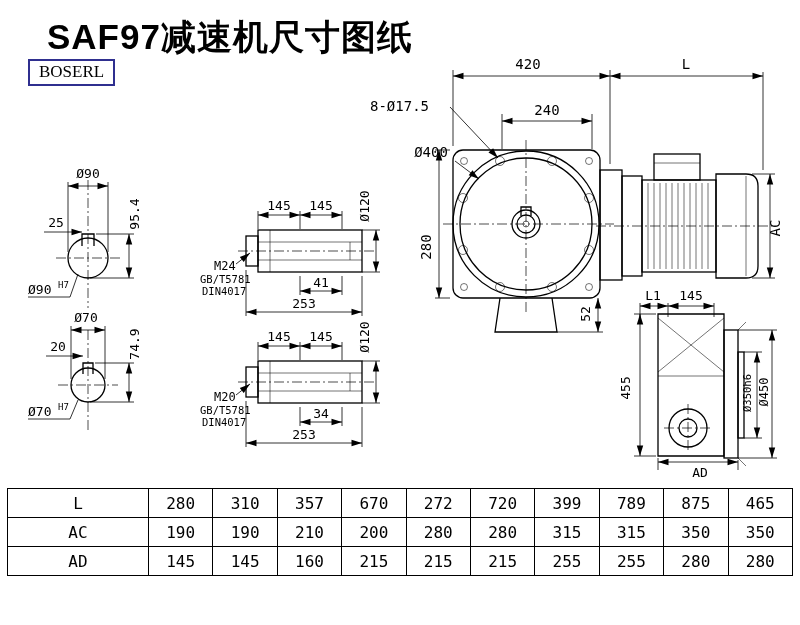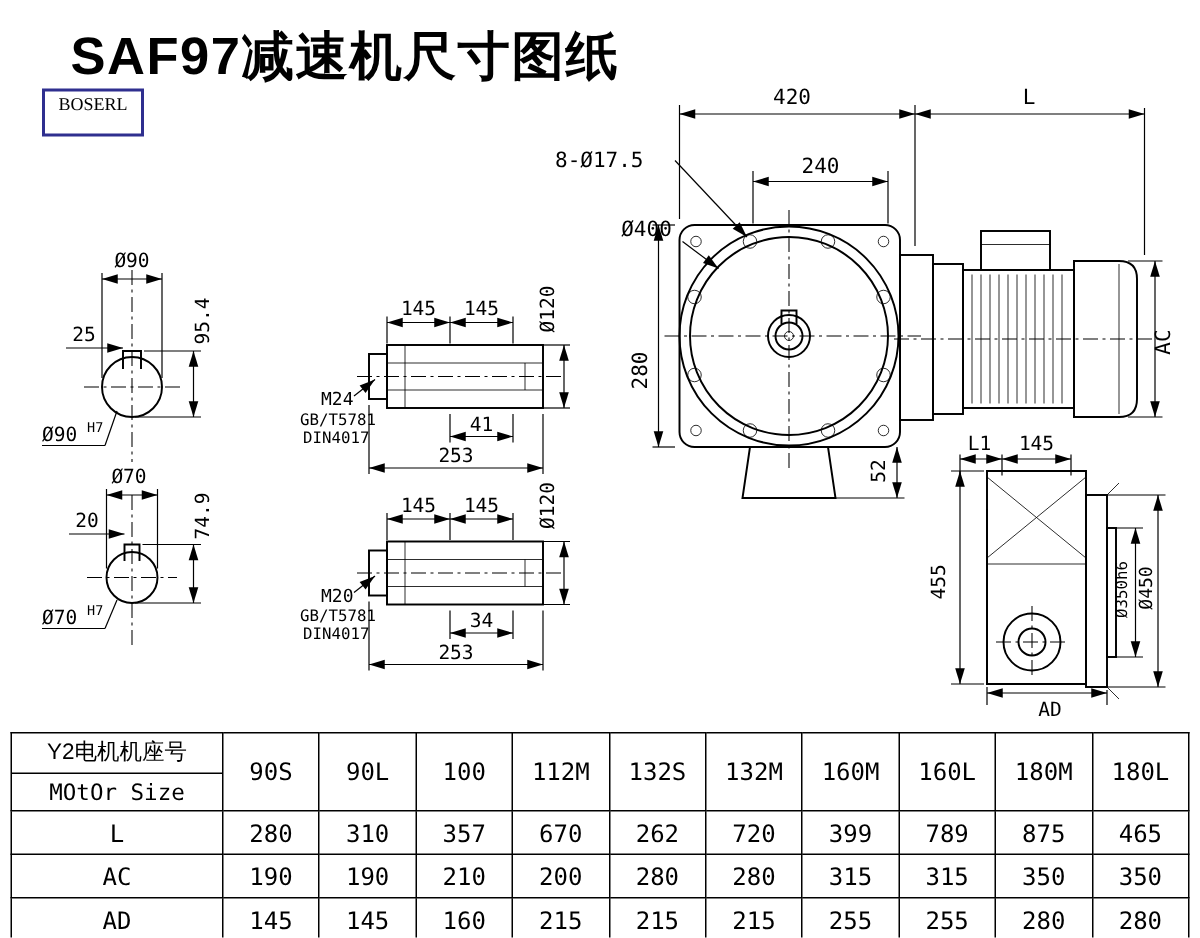--- a/index.html
+++ b/index.html
@@ -1,21 +1,21 @@
 <!DOCTYPE html>
 <html><head>
 <meta charset="utf-8">
 <style>
   * { margin:0; padding:0; box-sizing:border-box; }
   html,body { width:800px; height:625px; background:#fff; position:relative; overflow:hidden;
               font-family:"DejaVu Sans Mono", monospace; color:#000; }
   .title { position:absolute; left:28px; top:14px; font-family:"Liberation Sans","DejaVu Sans",sans-serif;
            font-weight:bold; font-size:35px; letter-spacing:1px; white-space:nowrap;margin-left:19px; }
-  .logo { position:absolute; left:28px; top:59px; border:2px solid #2f2f8f; padding:1px 9px 12px;
-          font-family:"Liberation Serif","DejaVu Serif",serif; font-size:12px; }
+  .logo { position:absolute; left:28px; top:59px; border:2px solid #2f2f8f; padding:1px 9px 2px;
+          font-family:"Liberation Serif","DejaVu Serif",serif; font-size:17px; }
   svg.drawing { position:absolute; left:0; top:0; }
   svg text { font-family:"DejaVu Sans Mono",monospace; fill:#000; }
   .t14{font-size:14px} .t13{font-size:13px} .t12{font-size:12px} .t10{font-size:10.5px} .t9{font-size:9px}
   .ln{stroke:#000;stroke-width:1.3;fill:none}
   .th{stroke:#000;stroke-width:0.8;fill:none}
   .fn{stroke:#000;stroke-width:0.55;fill:none}
   .cl{stroke:#000;stroke-width:0.7;fill:none;stroke-dasharray:10 3 2 3}
   table.dims { position:absolute; left:7px; top:488px; width:786px; border-collapse:collapse; table-layout:fixed; }
   .dims th, .dims td { border:1px solid #000; text-align:center; font-weight:normal; font-size:16px;
                        padding:0; height:29px; font-family:"DejaVu Sans Mono",monospace; }
@@ -265,43 +265,27 @@
 
     <line class="th" x1="658" y1="458" x2="658" y2="470"></line>
     <line class="th" x1="738" y1="460" x2="738" y2="470"></line>
     <line class="th" x1="658" y1="462" x2="738" y2="462" marker-start="url(#ar)" marker-end="url(#ar)"></line>
     <text class="t13" x="700" y="477" text-anchor="middle">AD</text>
   </g>
 </svg>
 
 <table class="dims">
   <tbody>
-      <tr>
-    <th class="first">
-      <div class="cn">Y2电机机座号</div>
-      <div class="en">MOtOr Size</div>
-    </th>
-    <th>90S</th>
-    <th>90L</th>
-    <th>100</th>
-    <th>112M</th>
-    <th>132S</th>
-    <th>132M</th>
-    <th>160M</th>
-    <th>160L</th>
-    <th>180M</th>
-    <th>180L</th>
-  </tr>
   <tr>
     <td class="first">L</td>
     <td>280</td>
     <td>310</td>
     <td>357</td>
     <td>670</td>
-    <td>262</td>
+    <td>272</td>
     <td>720</td>
     <td>399</td>
     <td>789</td>
     <td>875</td>
     <td>465</td>
   </tr>
   <tr>
     <td class="first">AC</td>
     <td>190</td>
     <td>190</td>

